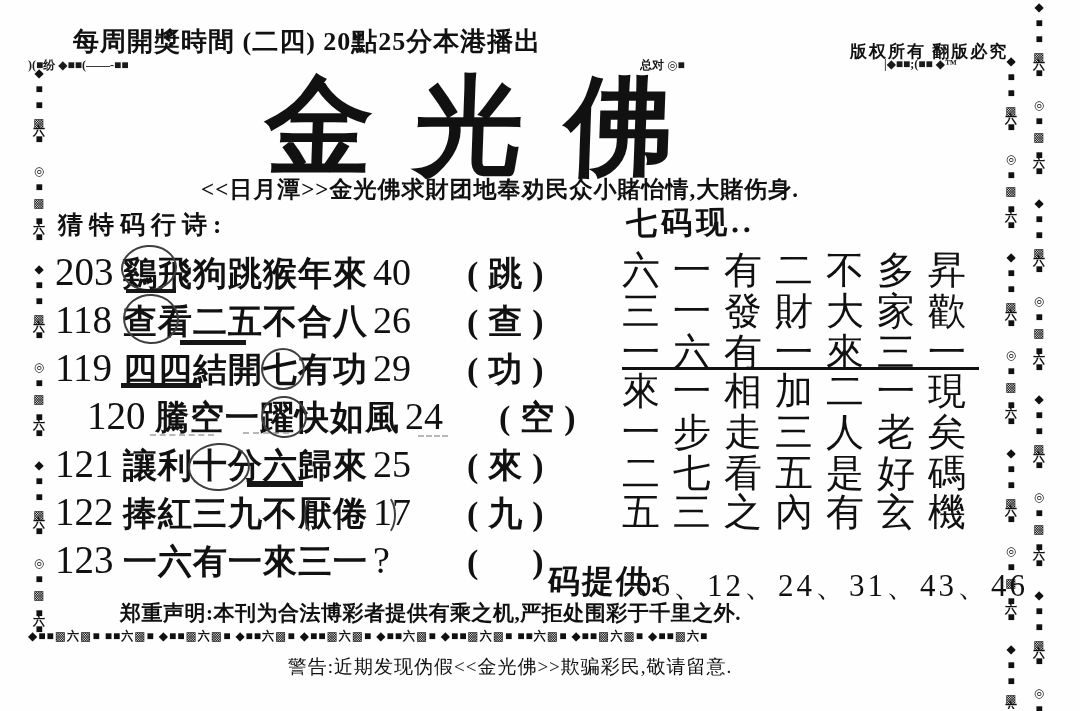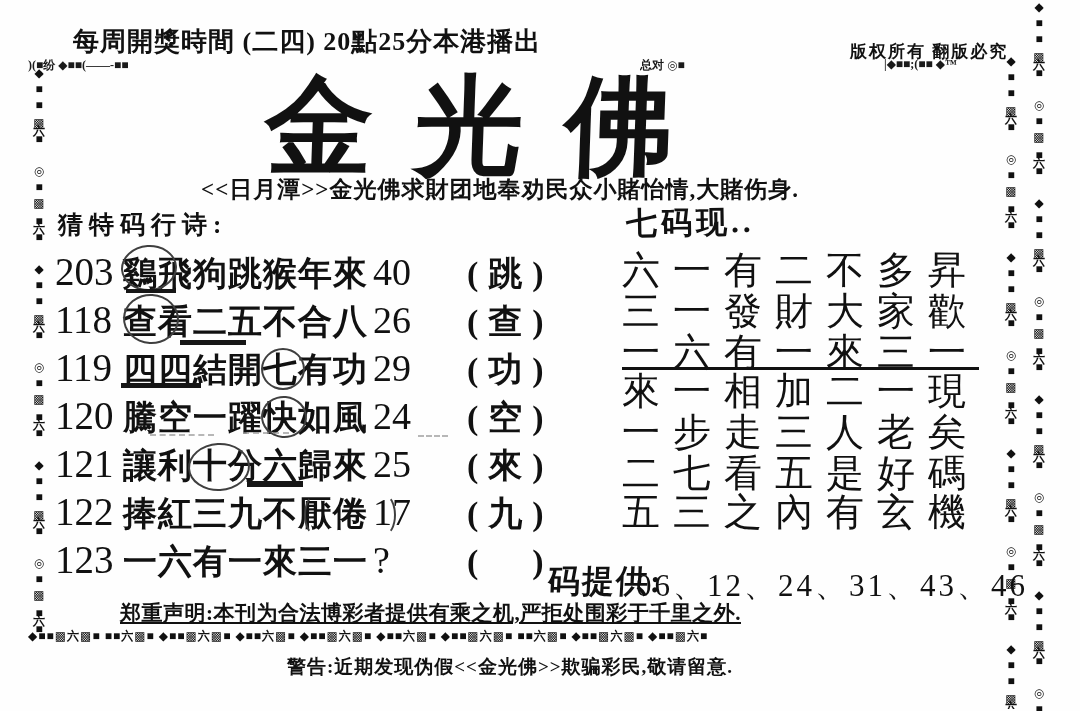--- a/index.html
+++ b/index.html
@@ -36,24 +36,24 @@
   
   .ring{position:absolute;border:2px solid #3f3f3f;border-radius:50%;}
   .uline{position:absolute;background:#161616;}
   .arc{position:absolute;border:2px solid transparent;border-radius:50%;}
   .arc.l{border-left-color:#3f3f3f;}
   .arc.r{border-right-color:#3f3f3f;}
   .dash{position:absolute;border-top:2px dashed #9a9a9a;opacity:.7;}
   
   .codes-label{left:548px;top:560px;font-size:32px;font-weight:bold;letter-spacing:2px;transform:skewX(-3deg);}
   .codes-numbers{left:636px;top:565px;font-size:31px;letter-spacing:3px;white-space:nowrap;}
-  .statement{left:120px;top:599px;font-size:21px;font-weight:bold;letter-spacing:0.5px;white-space:nowrap;text-decoration:underline;}
+  .statement{left:120px;top:599px;font-size:21px;font-weight:bold;letter-spacing:0.5px;white-space:nowrap;}
   .noise-row{left:28px;top:628px;width:1030px;height:22px;font-size:12px;font-weight:bold;
     white-space:nowrap;overflow:hidden;filter:blur(0.7px);letter-spacing:1px;color:#101010;}
-  .warning{left:140px;top:654px;width:740px;text-align:center;font-size:19px;font-weight:bold;letter-spacing:1px;}
+  .warning{left:140px;top:654px;width:740px;text-align:center;font-size:19px;font-weight:normal;letter-spacing:1px;}
   
   .vstrip{
     writing-mode:vertical-rl;text-orientation:upright;
     font-size:12px;font-weight:bold;letter-spacing:2px;color:#101010;
     filter:blur(0.6px);overflow:hidden;white-space:nowrap;
   }
   .vstrip.left{left:27px;top:66px;width:20px;height:578px;}
   .vstrip.rightA{left:999px;top:54px;width:20px;height:655px;}
   .vstrip.rightB{left:1027px;top:0px;width:20px;height:711px;}
 </style>
@@ -75,21 +75,21 @@
 
   <div class="abs poem-row" style="top:250px;">
     <span class="num">203</span><span class="txt">鷄飛狗跳猴年來</span><span class="val">40</span><span class="tag">(跳)</span>
   </div>
   <div class="abs poem-row" style="top:298px;">
     <span class="num">118</span><span class="txt">查看二五不合八</span><span class="val">26</span><span class="tag">(查)</span>
   </div>
   <div class="abs poem-row" style="top:346px;">
     <span class="num">119</span><span class="txt">四四結開七有功</span><span class="val">29</span><span class="tag">(功)</span>
   </div>
-  <div class="abs poem-row" style="top:394px;">
+  <div class="abs poem-row" style="top:394px;margin-left:32px;">
     <span class="num">120</span><span class="txt">騰空一躍快如風</span><span class="val">24</span><span class="tag">(空)</span>
   </div>
   <div class="abs poem-row" style="top:442px;">
     <span class="num">121</span><span class="txt">讓利十分六歸來</span><span class="val">25</span><span class="tag">(來)</span>
   </div>
   <div class="abs poem-row" style="top:490px;">
     <span class="num">122</span><span class="txt">捧紅三九不厭倦</span><span class="val">17</span><span class="tag">(九)</span>
   </div>
   <div class="abs poem-row" style="top:538px;">
     <span class="num">123</span><span class="txt">一六有一來三一</span><span class="val">?</span><span class="tag">(　)</span>

